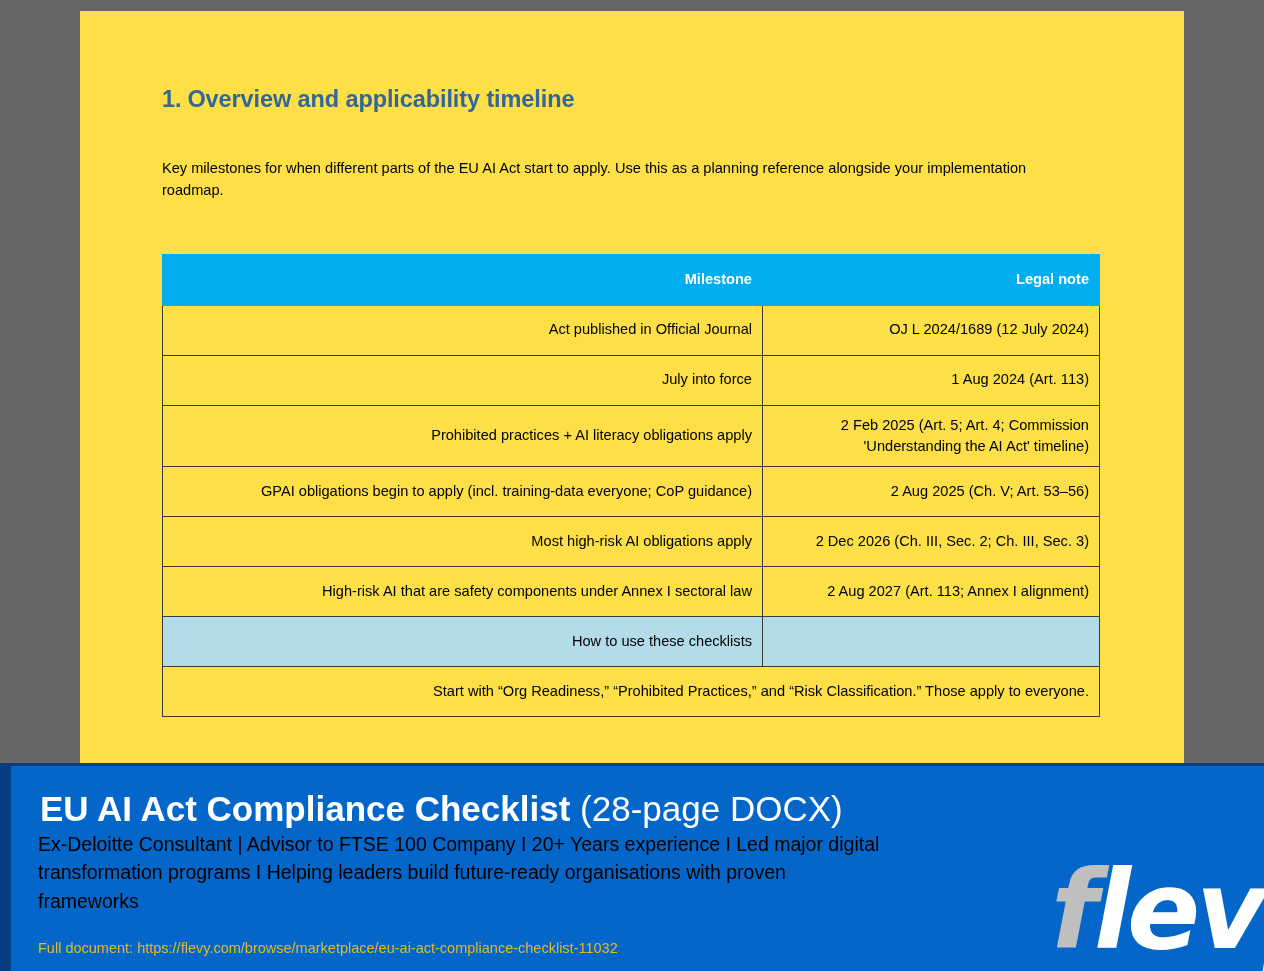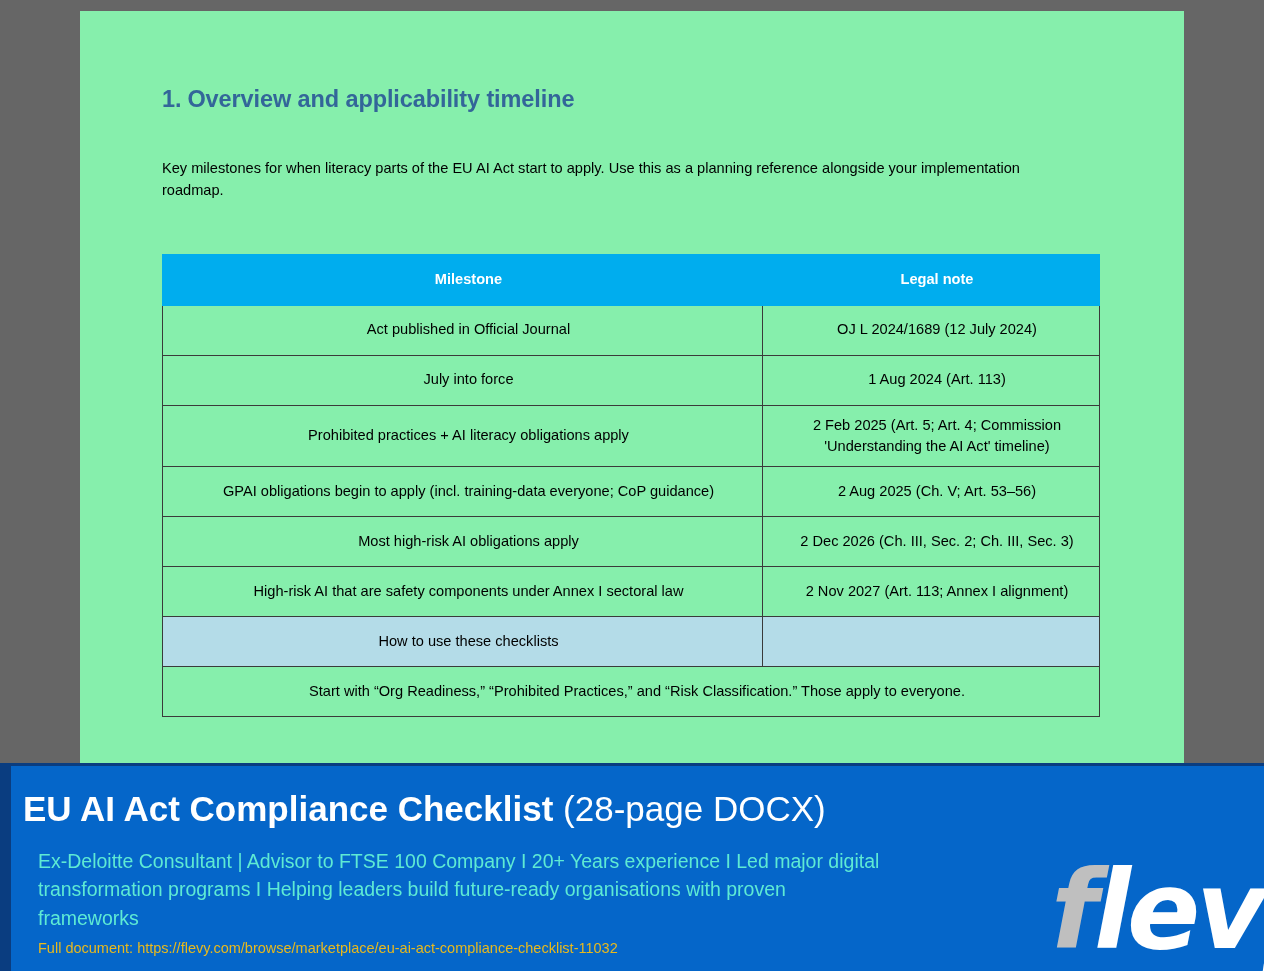--- a/index.html
+++ b/index.html
@@ -15,21 +15,21 @@
     position: relative;
   }
 
   
   #doc-page {
     position: absolute;
     left: 80px;
     top: 11px;
     width: 1104px;
     height: 752px;
-    background: #86efac;
+    background: #fde047;
     overflow: hidden;
   }
 
   #doc-content {
     position: absolute;
     left: 82px;   
     top: 74px;
     width: 940px;
   }
 
@@ -61,21 +61,21 @@
   
   .timeline-table {
     margin-top: 52px;
     border-collapse: collapse;
     width: 937px;
     table-layout: fixed;
   }
   .timeline-table th,
   .timeline-table td {
     border: 1px solid #3a3a3a;
-    text-align: center;
+    text-align: right;
     vertical-align: middle;
     font-size: 14.6px;
     line-height: 1.45;
     color: #000000;
     padding: 9px 10px 9px 22px;
   }
   .timeline-table thead th {
     background: #00ADEE;
     color: #ffffff;
     font-weight: bold;
@@ -117,38 +117,38 @@
     position: absolute;
     left: 11px;
     top: 3px;
     width: 1253px;
     height: 205px;
     background: #0566C9;
   }
 
   .banner-title {
     position: absolute;
-    left: 12px;
+    left: 29px;
     top: 24px;
     margin: 0;
     color: #ffffff;
     font-size: 35px;
     line-height: 1.1;
     white-space: nowrap;
   }
   .banner-title .t-bold { font-weight: bold; }
   .banner-title .t-light { font-weight: normal; }
 
   .banner-desc {
     position: absolute;
     left: 27px;
-    top: 81px;
+    top: 64px;
     width: 845px;
     margin: 0;
-    color: #5eead4;
+    color: #000000;
     font-size: 19.5px;
     line-height: 1.45;
   }
 
   .banner-url {
     position: absolute;
     left: 27px;
     top: 174px;
     margin: 0;
     color: #E8B91D;
@@ -179,21 +179,21 @@
 </head>
 <body>
 
 <div id="doc-page">
   <div id="doc-content">
 
     <h1 class="section-heading">
       <span class="sec-num">1.</span><span>Overview and applicability timeline</span>
     </h1>
 
-    <p class="intro-para">Key milestones for when literacy parts of the EU AI Act start to apply. Use this as a planning reference alongside your implementation roadmap.</p>
+    <p class="intro-para">Key milestones for when different parts of the EU AI Act start to apply. Use this as a planning reference alongside your implementation roadmap.</p>
 
     <table class="timeline-table">
       <colgroup>
         <col class="col-milestone">
         <col class="col-legal">
       </colgroup>
       <thead>
         <tr>
           <th>Milestone</th>
           <th>Legal note</th>
@@ -215,21 +215,21 @@
         <tr>
           <td>GPAI obligations begin to apply (incl. training-data everyone; CoP guidance)</td>
           <td>2 Aug 2025 (Ch. V; Art. 53–56)</td>
         </tr>
         <tr>
           <td>Most high-risk AI obligations apply</td>
           <td>2 Dec 2026 (Ch. III, Sec. 2; Ch. III, Sec. 3)</td>
         </tr>
         <tr>
           <td>High-risk AI that are safety components under Annex I sectoral law</td>
-          <td>2 Nov 2027 (Art. 113; Annex I alignment)</td>
+          <td>2 Aug 2027 (Art. 113; Annex I alignment)</td>
         </tr>
         <tr class="row-highlight">
           <td class="cell-title">How to use these checklists</td>
           <td></td>
         </tr>
         <tr class="row-note">
           <td colspan="2">Start with “Org Readiness,” “Prohibited Practices,” and “Risk Classification.” Those apply to everyone.</td>
         </tr>
       </tbody>
     </table>

